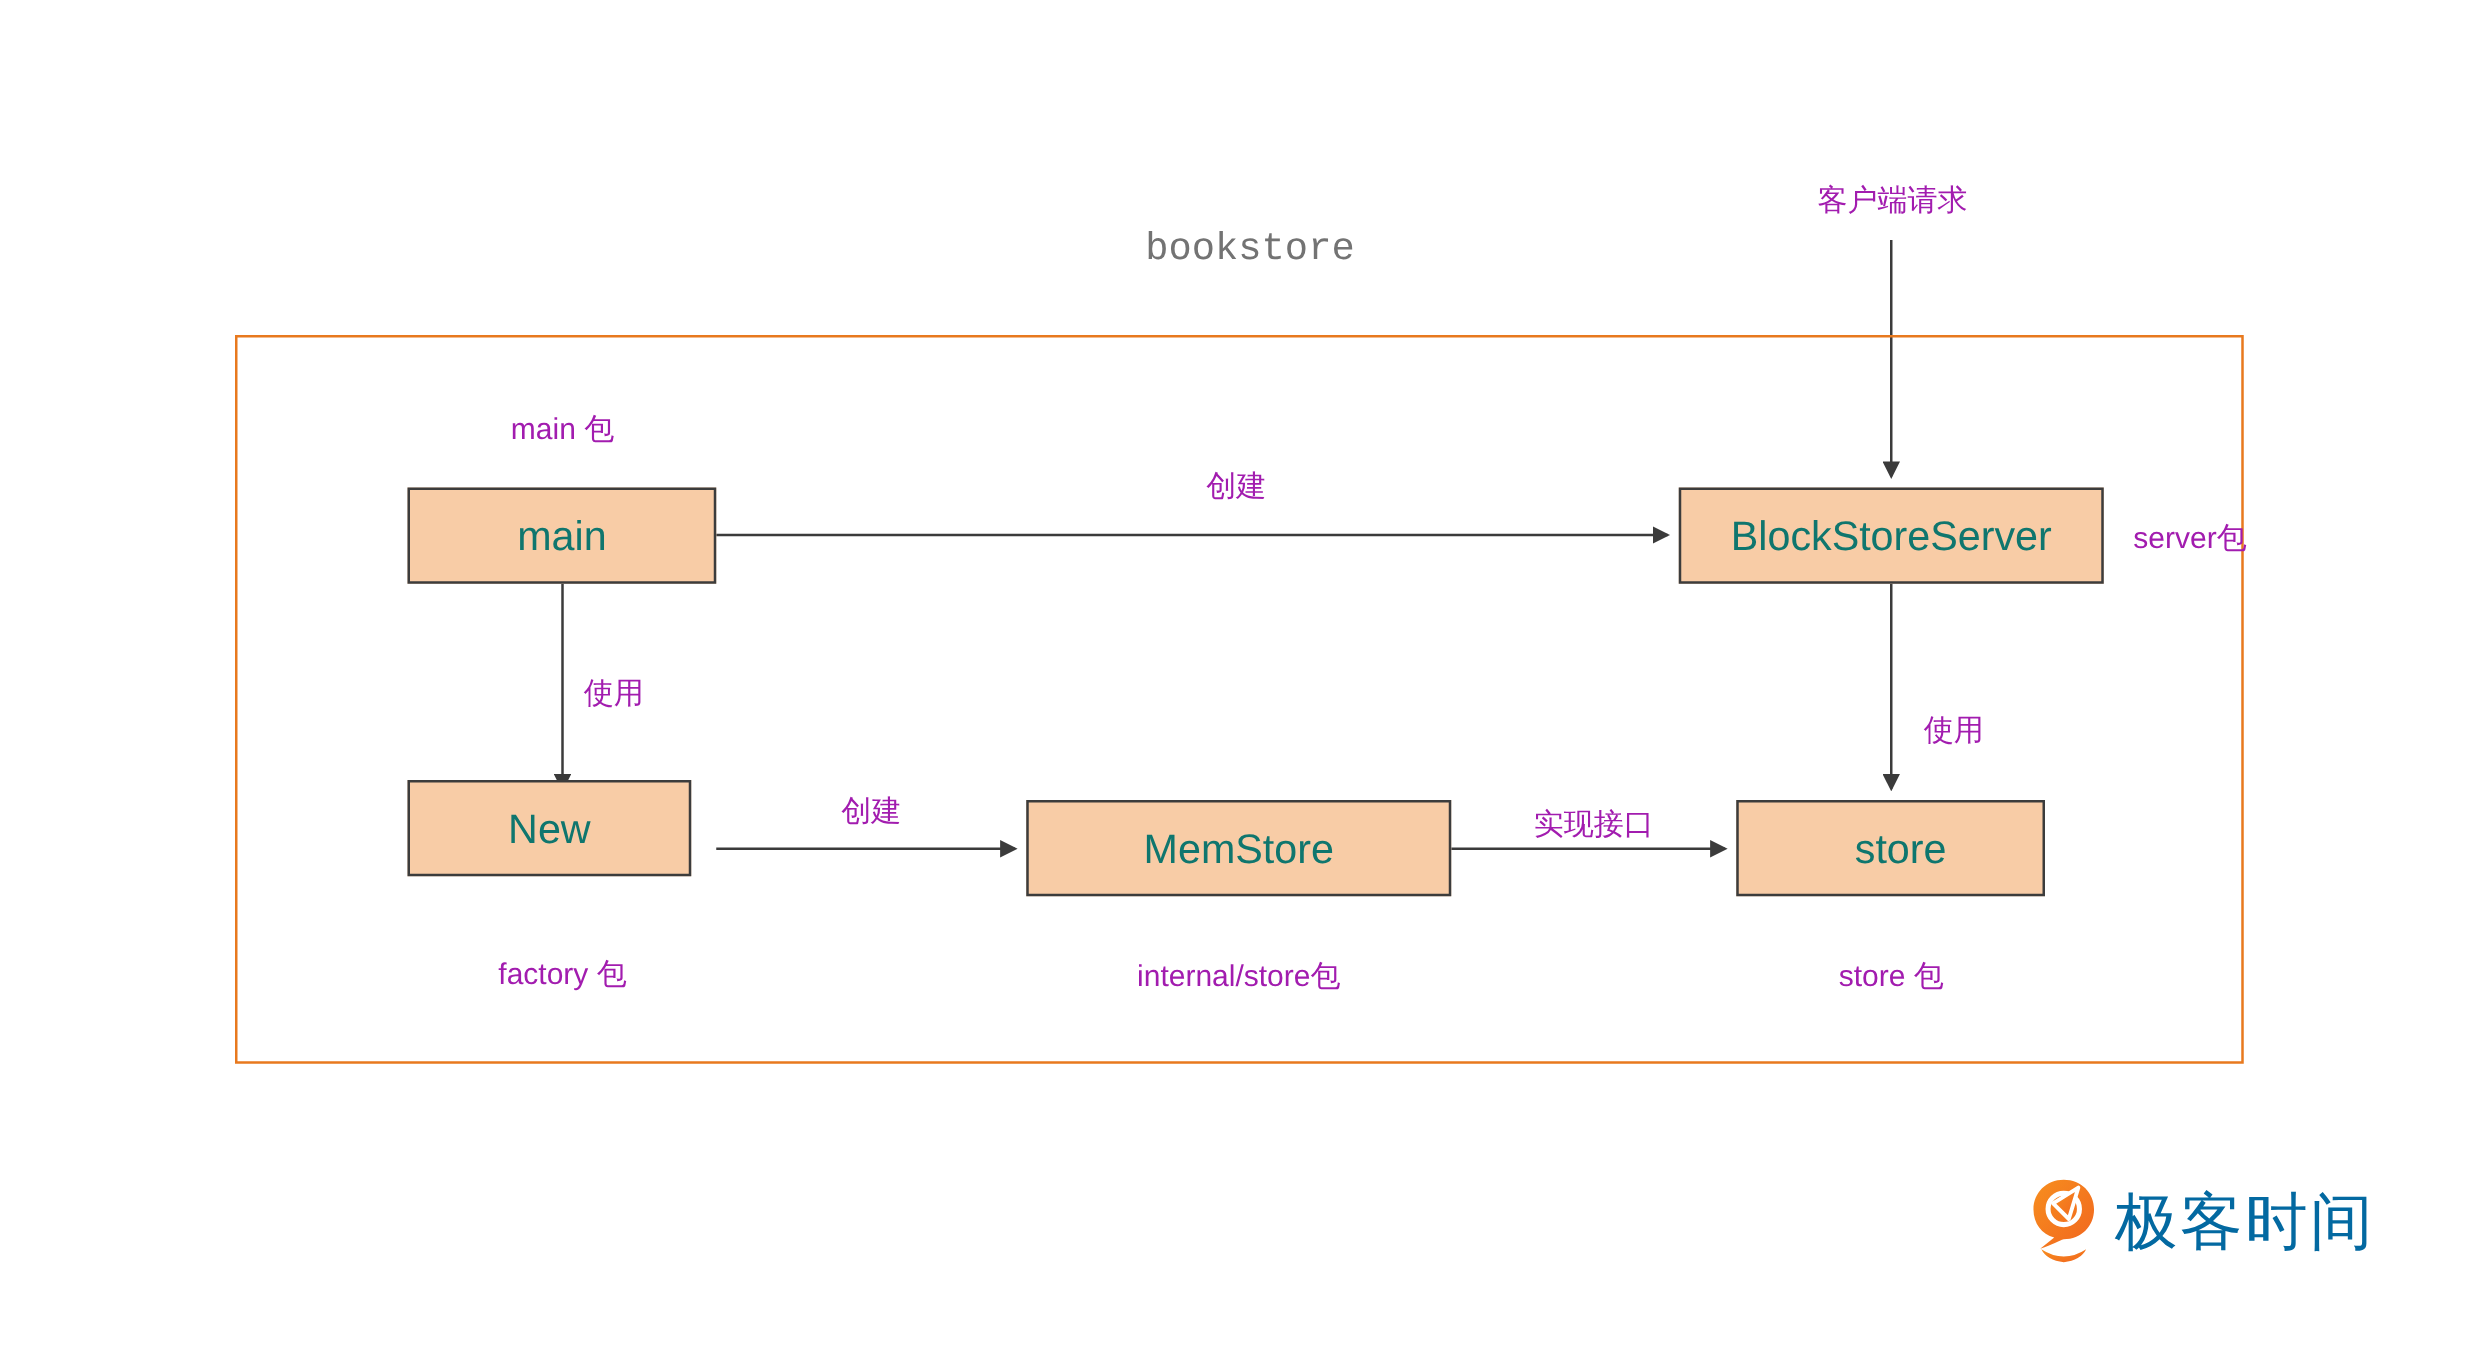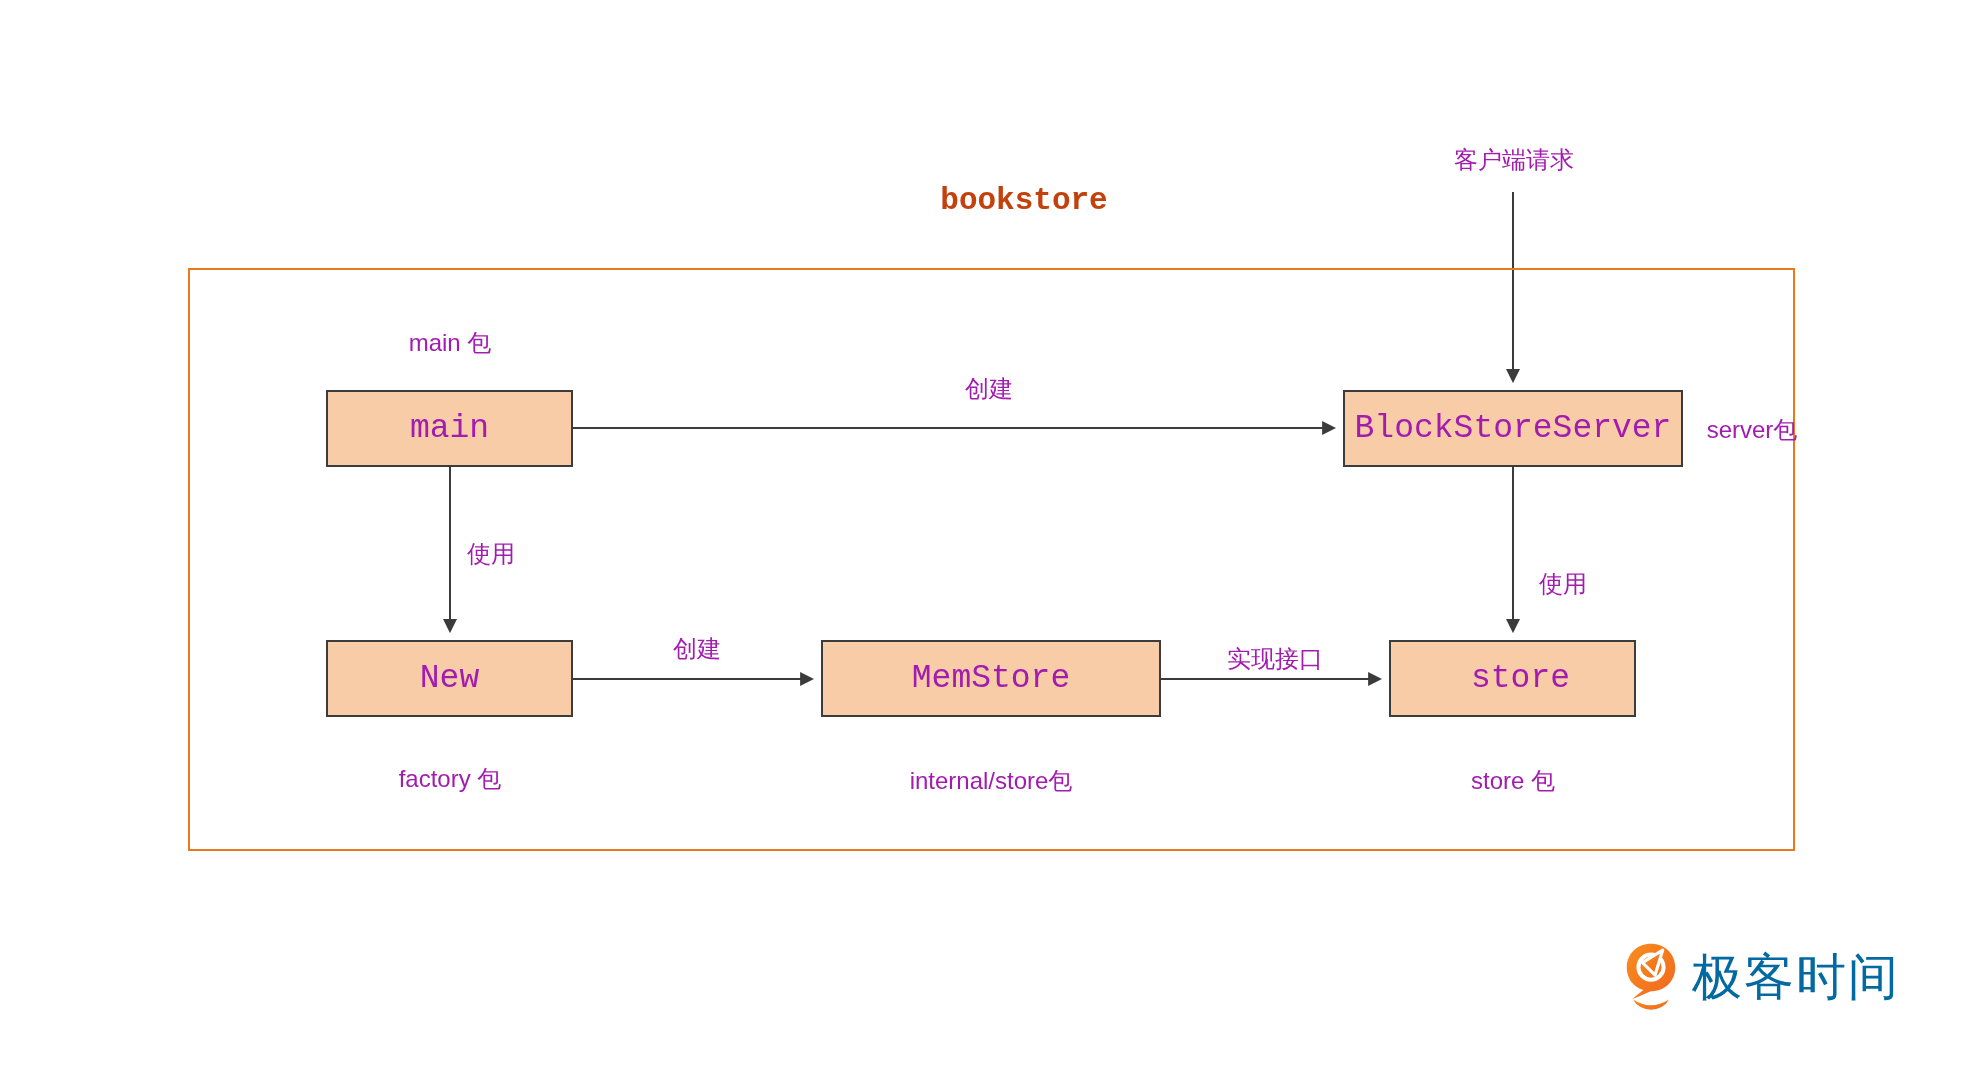--- a/index.html
+++ b/index.html
@@ -5,24 +5,24 @@
   html, body { margin: 0; padding: 0; }
   body {
     width: 1980px; height: 1080px;
     background: #ffffff;
     font-family: "Liberation Sans", sans-serif;
     overflow: hidden;
   }
   .canvas { position: relative; width: 1980px; height: 1080px; }
 
   .diagram-title {
-    position: absolute; left: 1024px; top: 200px;
+    position: absolute; left: 1000px; top: 200px;
     transform: translate(-50%, -50%);
     font-family: "Liberation Mono", monospace;
-    font-weight: bold; font-size: 31px; color: #c2410c;
+    font-weight: normal; font-size: 31px; color: #737373;
     white-space: nowrap;
   }
 
   .cn-label {
     position: absolute; transform: translate(-50%, -50%);
     font-size: 24px; color: #a21caf; white-space: nowrap;
   }
 
   .container-box {
     position: absolute;
@@ -31,27 +31,27 @@
     box-sizing: border-box;
     background: transparent;
   }
 
   .node {
     position: absolute;
     box-sizing: border-box;
     background: #f8cca6;
     border: 2px solid #3c3c3c;
     display: flex; align-items: center; justify-content: center;
-    font-family: Liberation Mono, monospace;
-    font-size: 33px; color: #a21caf;
+    font-family: Liberation Sans, sans-serif;
+    font-size: 33px; color: #0f766e;
     white-space: nowrap;
   }
   .node-main  { left: 326px;  top: 390px; width: 247px; height: 77px; }
   .node-bss   { left: 1343px; top: 390px; width: 340px; height: 77px; }
-  .node-new   { left: 326px;  top: 640px; width: 247px; height: 77px; }
+  .node-new   { left: 326px;  top: 624px; width: 227px; height: 77px; }
   .node-mem   { left: 821px;  top: 640px; width: 340px; height: 77px; }
   .node-store { left: 1389px; top: 640px; width: 247px; height: 77px; padding-left: 16px; }
 
   .edges-layer {
     position: absolute; left: 0; top: 0;
     width: 1980px; height: 1080px;
     pointer-events: none;
   }
 
   .logo {

